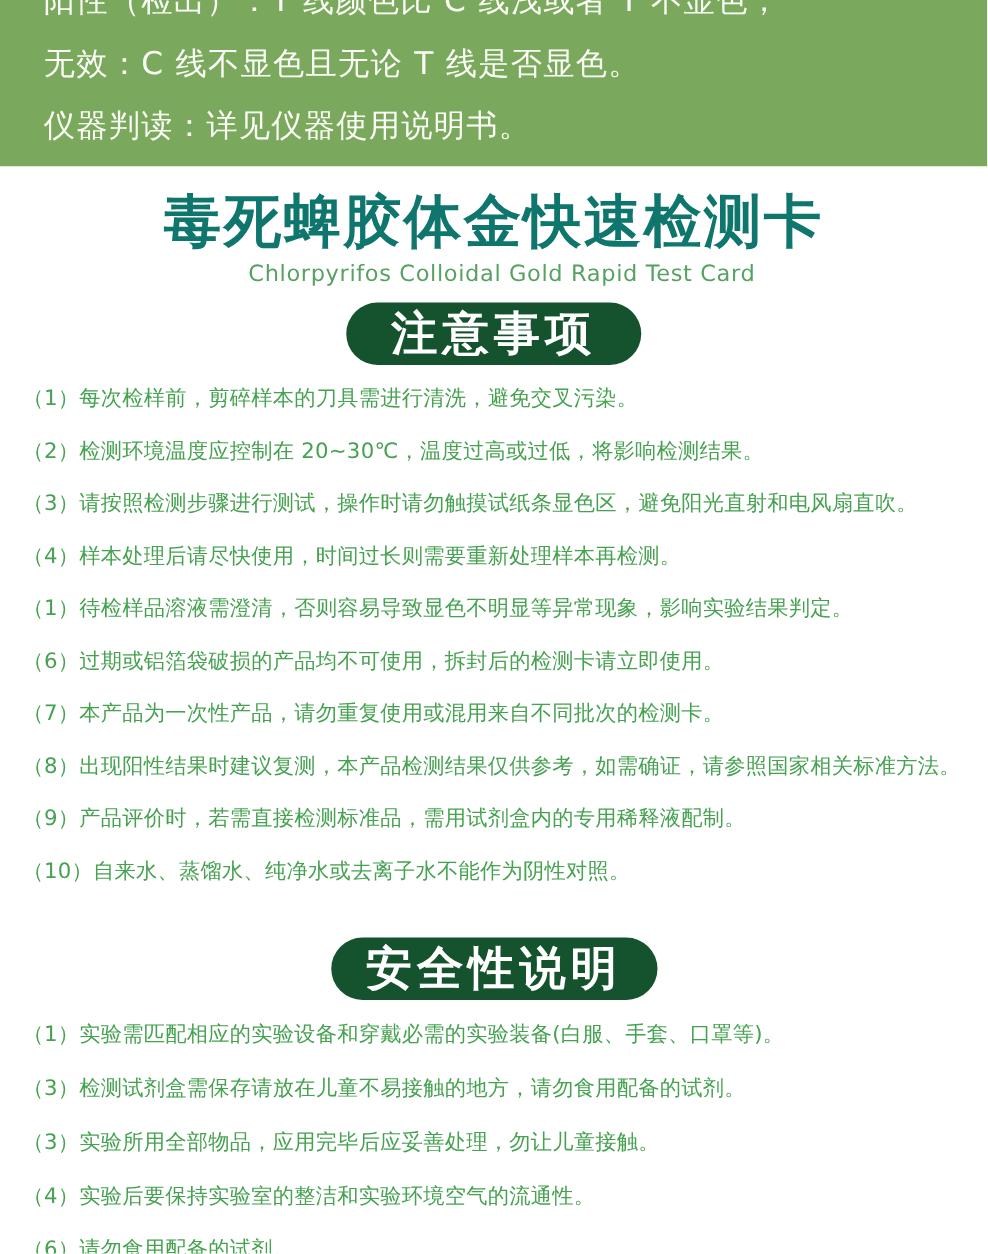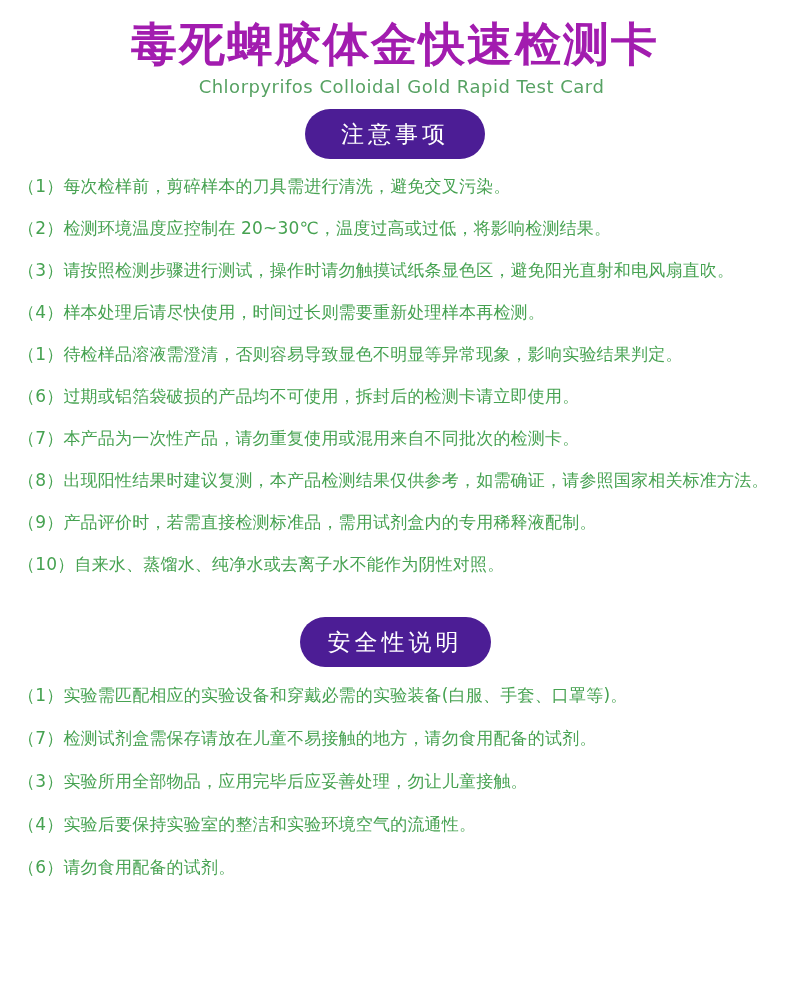--- a/index.html
+++ b/index.html
@@ -15,45 +15,52 @@
     box-sizing:border-box;padding-left:35px;
   }
   .header-inner{margin-top:-24px;}
   .header p{
     margin:0;font-size:25px;line-height:50px;color:#fbfdf7;font-weight:500;
     letter-spacing:1px;white-space:nowrap;
   }
 
   .title{
     margin:17px 0 0;text-align:center;font-size:46px;line-height:1.2;
-    color:#a21caf;font-weight:600;letter-spacing:2px;
+    color:#0f766e;font-weight:600;letter-spacing:2px;
   }
   .subtitle{
     margin:4px 0 0;text-align:center;font-size:18px;color:#57a263;
     font-weight:400;letter-spacing:.5px;padding-left:13px;
   }
 
   .badge{
     display:block;width:-moz-fit-content;width:fit-content;margin:12px auto 0;
-    background:#4c1d95;color:#ffffff;font-size:23px;font-weight:400;
+    background:#14532d;color:#ffffff;font-size:37px;font-weight:700;
     height:50px;line-height:50px;border-radius:25px;letter-spacing:4px;
     padding:0 36px;text-align:center;
   }
   .badge.second{margin-top:37px;padding:0 28px;}
 
   .list{margin:11px 0 0;padding:0 8px;color:#46a251;}
   .list p{margin:10px;font-size:17px;line-height:32px;font-weight:400;letter-spacing:.2px;}
   .list.safety{margin-top:12px;}
   .list.safety p{line-height:33px;}
 </style>
 </head>
 <body>
 
 <div class="page">
 
+  <div class="header">
+    <div class="header-inner">
+      <p>阳性（检出）：T 线颜色比 C 线浅或者 T 不显色；</p>
+      <p>无效：C 线不显色且无论 T 线是否显色。</p>
+      <p>仪器判读：详见仪器使用说明书。</p>
+    </div>
+  </div>
 
   <h1 class="title">毒死蜱胶体金快速检测卡</h1>
   <p class="subtitle">Chlorpyrifos  Colloidal Gold Rapid Test Card</p>
 
   <div class="badge">注意事项</div>
 
   <div class="list">
     <p>（1）每次检样前，剪碎样本的刀具需进行清洗，避免交叉污染。</p>
     <p>（2）检测环境温度应控制在 20~30℃，温度过高或过低，将影响检测结果。</p>
     <p>（3）请按照检测步骤进行测试，操作时请勿触摸试纸条显色区，避免阳光直射和电风扇直吹。</p>
@@ -63,19 +70,19 @@
     <p>（7）本产品为一次性产品，请勿重复使用或混用来自不同批次的检测卡。</p>
     <p>（8）出现阳性结果时建议复测，本产品检测结果仅供参考，如需确证，请参照国家相关标准方法。</p>
     <p>（9）产品评价时，若需直接检测标准品，需用试剂盒内的专用稀释液配制。</p>
     <p>（10）自来水、蒸馏水、纯净水或去离子水不能作为阴性对照。</p>
   </div>
 
   <div class="badge second">安全性说明</div>
 
   <div class="list safety">
     <p>（1）实验需匹配相应的实验设备和穿戴必需的实验装备(白服、手套、口罩等)。</p>
-    <p>（7）检测试剂盒需保存请放在儿童不易接触的地方，请勿食用配备的试剂。</p>
+    <p>（3）检测试剂盒需保存请放在儿童不易接触的地方，请勿食用配备的试剂。</p>
     <p>（3）实验所用全部物品，应用完毕后应妥善处理，勿让儿童接触。</p>
     <p>（4）实验后要保持实验室的整洁和实验环境空气的流通性。</p>
     <p>（6）请勿食用配备的试剂。</p>
   </div>
 
 </div>
 
 </body></html>

